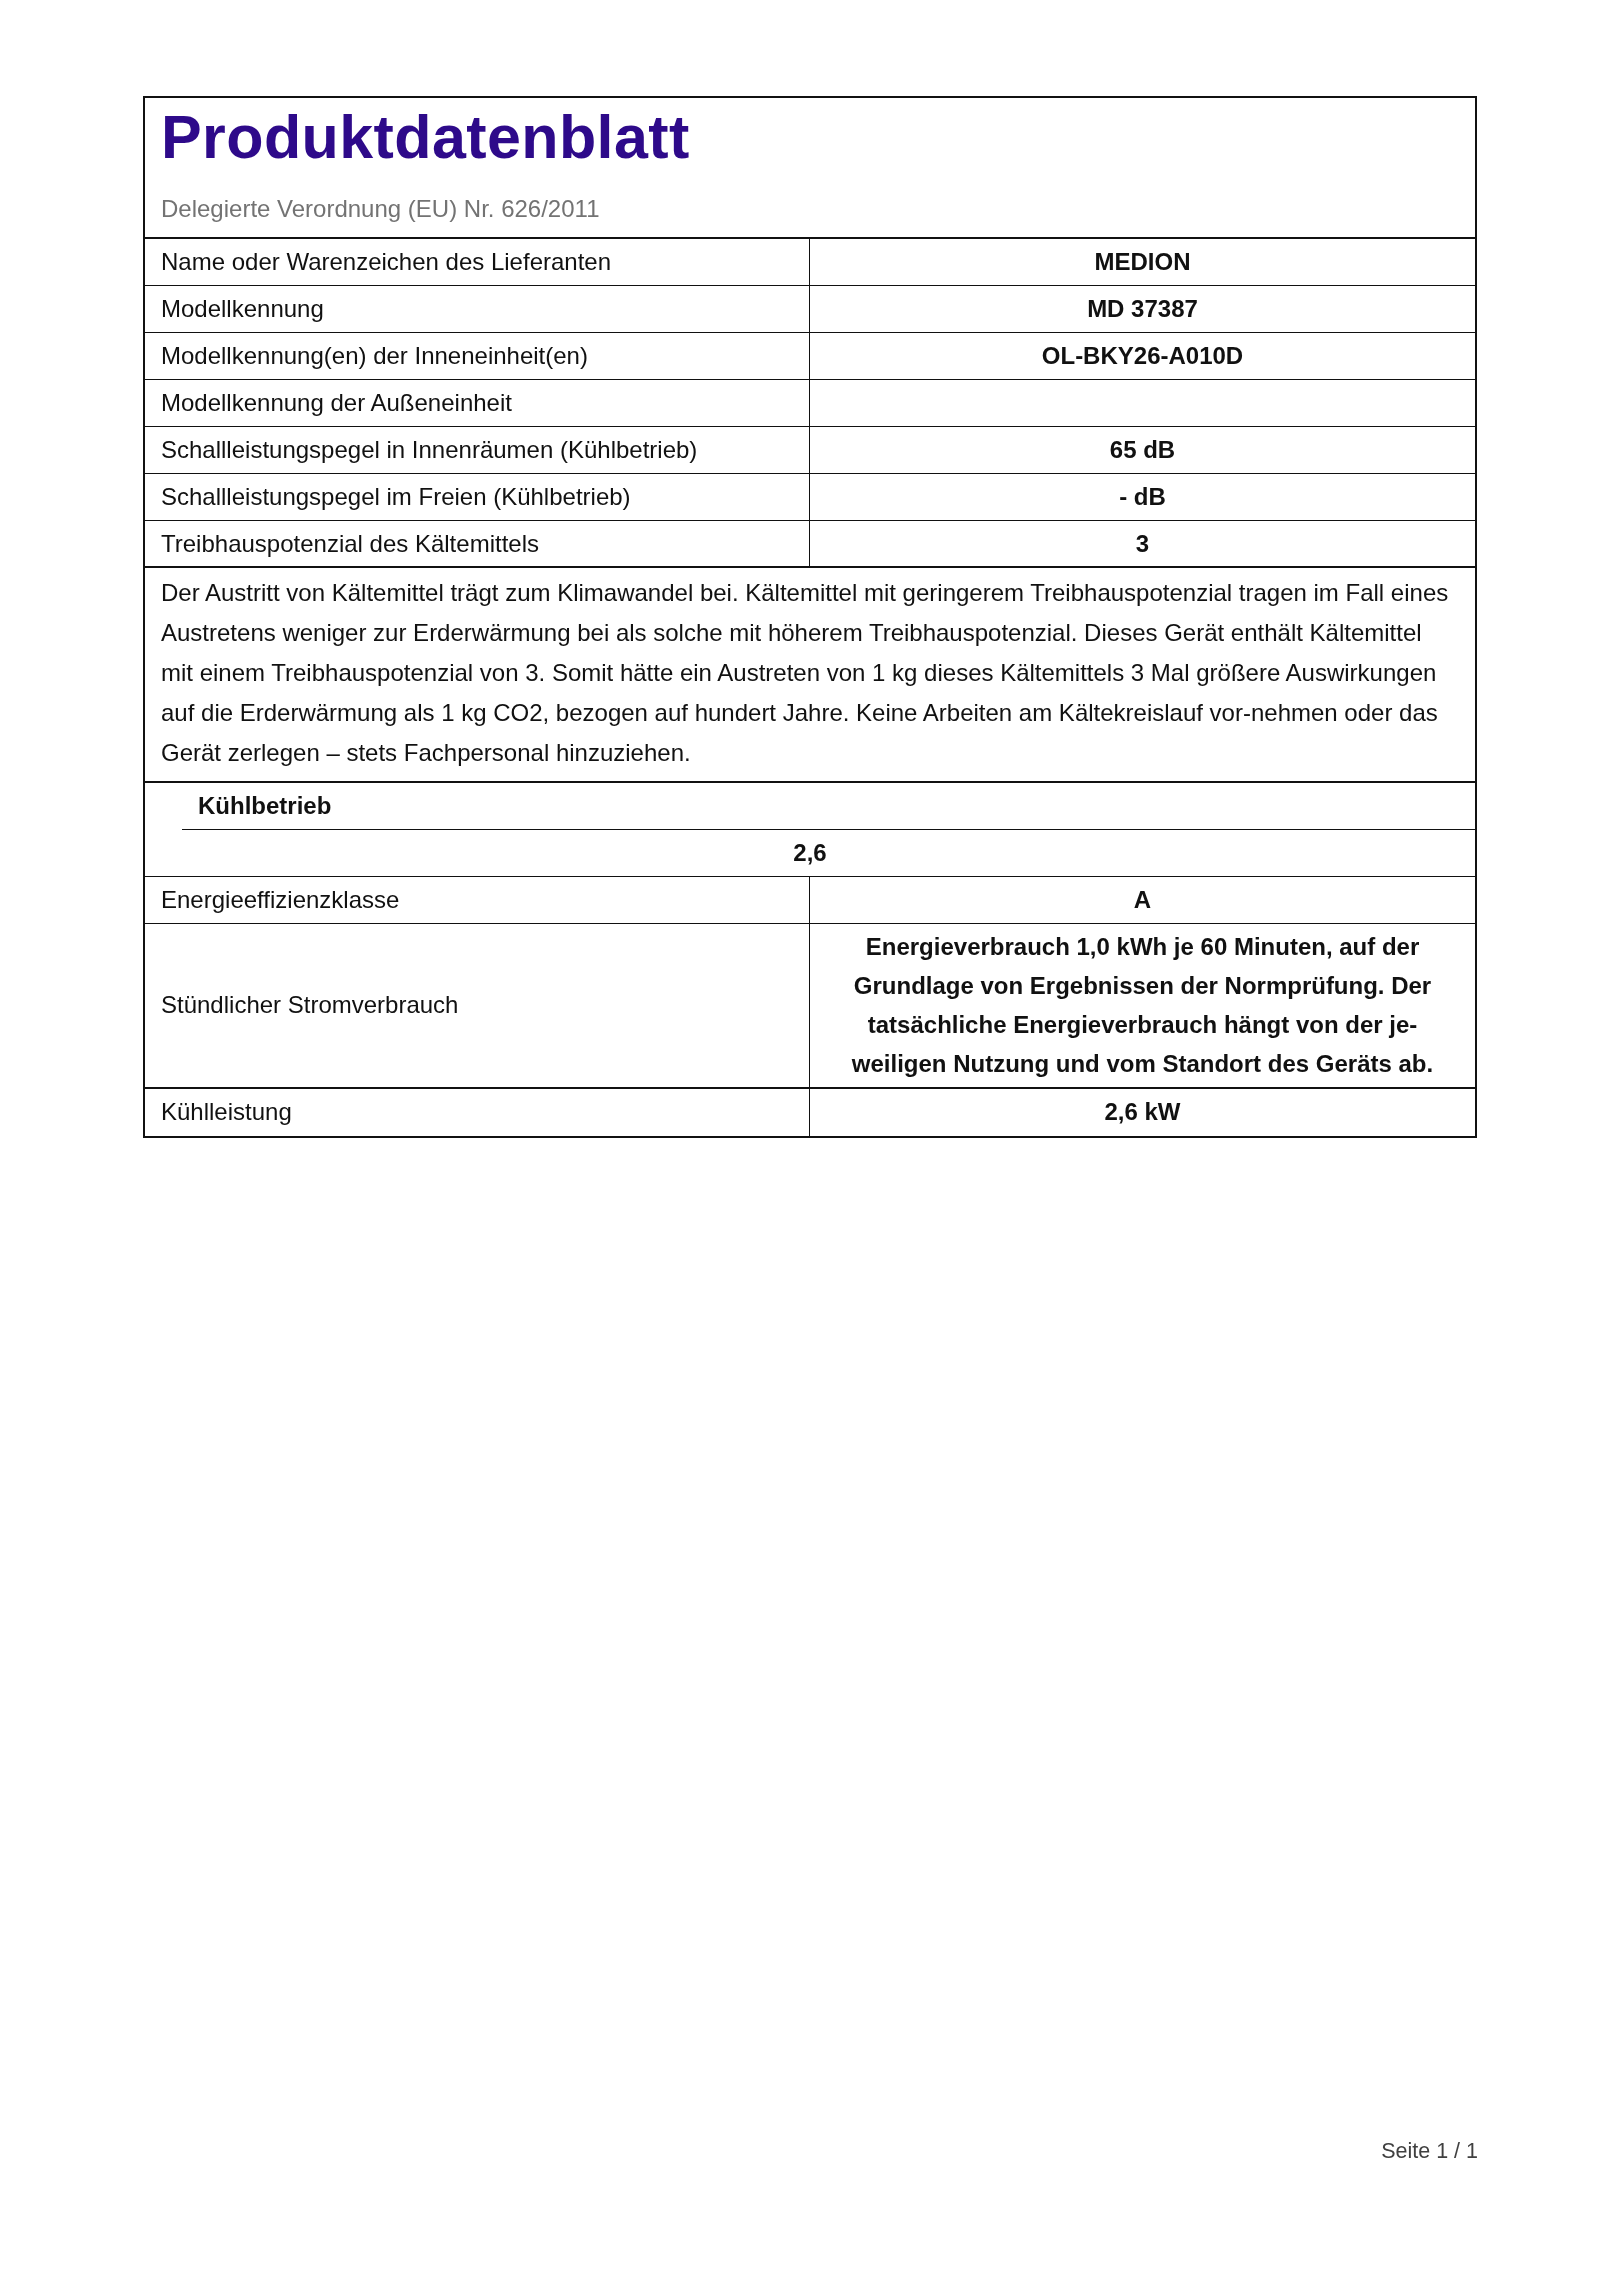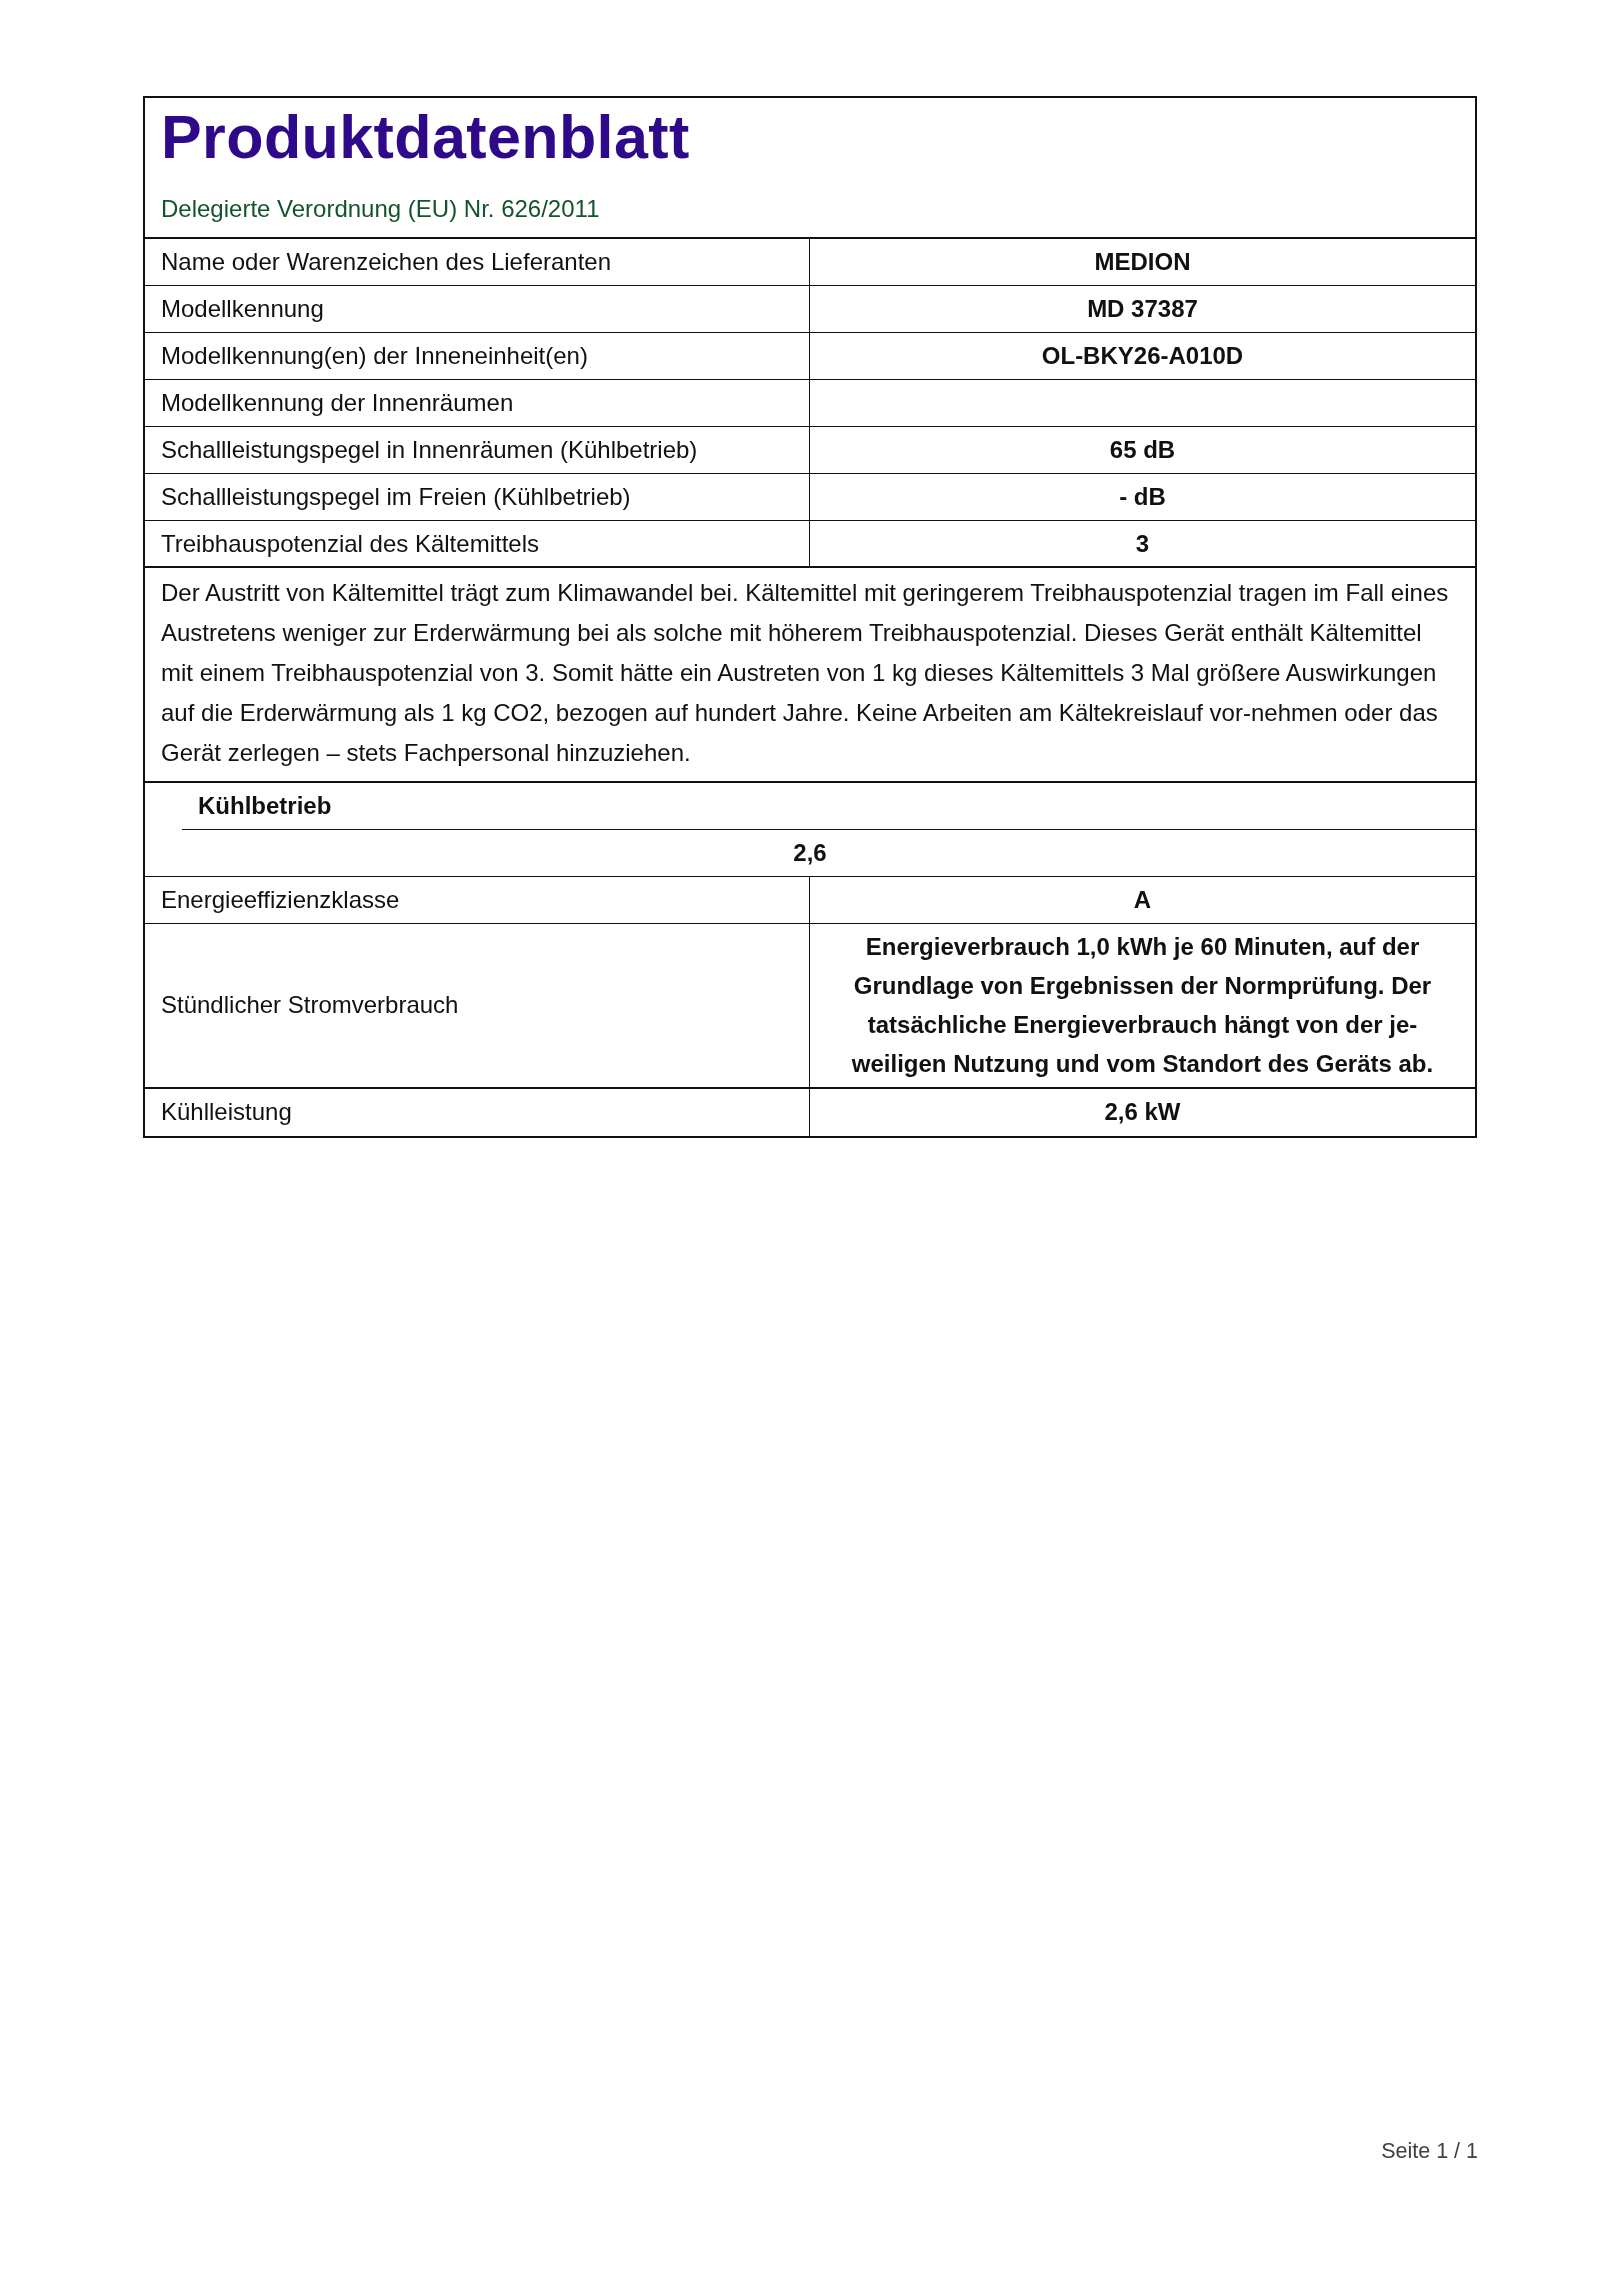--- a/index.html
+++ b/index.html
@@ -4,21 +4,21 @@
   <style>
     html, body { margin: 0; padding: 0; background: #ffffff; }
     body { width: 1621px; height: 2293px; position: relative; font-family: "Liberation Sans", "DejaVu Sans", sans-serif; color: #111; }
     .sheet {
       position: absolute; left: 143px; top: 96px; width: 1334px;
       border: 2.7px solid #111; box-sizing: border-box;
       font-family: "DejaVu Sans Condensed", "Liberation Sans Narrow", "Liberation Sans", sans-serif;
     }
     .header-cell { height: 141px; border-bottom: 2.7px solid #111; box-sizing: border-box; padding: 0 31px; position: relative; }
     .title { position: absolute; left: 16px; top: 3.6px; font-size: 61px; font-weight: bold; color: #2E0A8A; letter-spacing: 0.4px; font-family: "Liberation Sans", sans-serif; }
-    .subtitle { position: absolute; left: 16px; top: 97px; font-size: 24px; color: #14532d; font-family: "Liberation Sans", sans-serif; }
+    .subtitle { position: absolute; left: 16px; top: 97px; font-size: 24px; color: #737373; font-family: "Liberation Sans", sans-serif; }
     .row { display: flex; border-bottom: 1.8px solid #111; box-sizing: border-box; height: 47px; }
     .row.thick { border-bottom: 2.7px solid #111; }
     .cell-label { width: 665px; border-right: 1.8px solid #111; box-sizing: border-box; display: flex; align-items: center; padding-left: 16px; font-size: 24px; font-family: "Liberation Sans", sans-serif; }
     .cell-value { flex: 1; display: flex; align-items: center; justify-content: center; font-size: 24px; font-weight: bold; font-family: "Liberation Sans", sans-serif; text-align: center; }
     .note { border-bottom: 2.7px solid #111; padding: 5.4px 16px 7.2px 16px; font-size: 24px; line-height: 40px; font-family: "Liberation Sans", sans-serif; }
     .section { border-bottom: 1.8px solid #111; height: 47px; display: flex; align-items: center; padding-left: 16px; font-size: 24px; font-weight: bold; font-family: "Liberation Sans", sans-serif; box-sizing: border-box; margin-left: 37px; }
     .row.tall { height: 165px; }
     .row.tall .cell-value { line-height: 39px; padding: 0 18px; }
     .row.last { border-bottom: none; }
     .footer { position: absolute; right: 143px; top: 2139px; font-size: 21.5px; font-family: "Liberation Sans", sans-serif; color: #404040; }
@@ -38,21 +38,21 @@
   </div>
   <div class="row">
     <div class="cell-label">Modellkennung</div>
     <div class="cell-value">MD 37387</div>
   </div>
   <div class="row">
     <div class="cell-label">Modellkennung(en) der Inneneinheit(en)</div>
     <div class="cell-value">OL-BKY26-A010D</div>
   </div>
   <div class="row">
-    <div class="cell-label">Modellkennung der Innenräumen</div>
+    <div class="cell-label">Modellkennung der Außeneinheit</div>
     <div class="cell-value"></div>
   </div>
   <div class="row">
     <div class="cell-label">Schallleistungspegel in Innenräumen (Kühlbetrieb)</div>
     <div class="cell-value">65 dB</div>
   </div>
   <div class="row">
     <div class="cell-label">Schallleistungspegel im Freien (Kühlbetrieb)</div>
     <div class="cell-value">- dB</div>
   </div>

